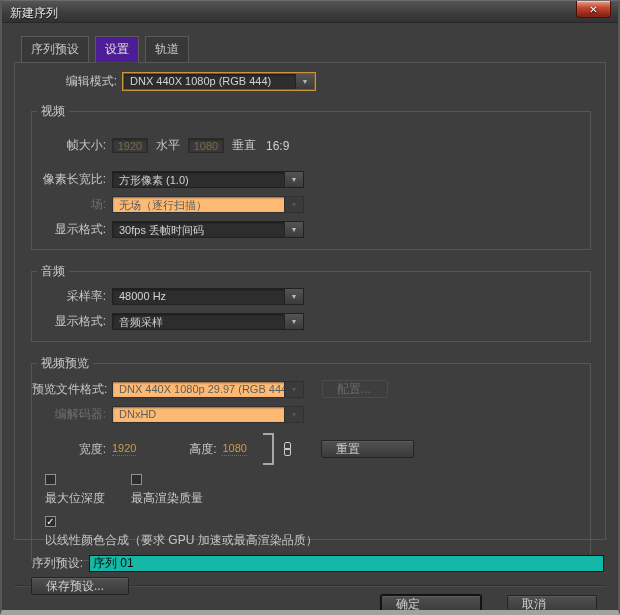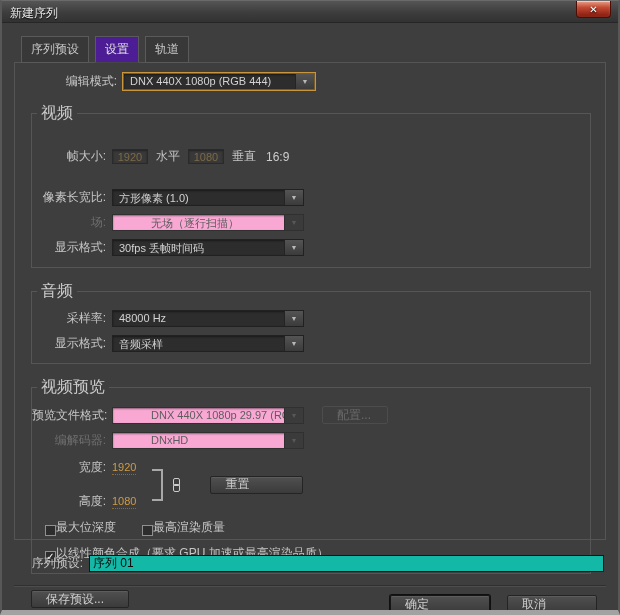--- a/index.html
+++ b/index.html
@@ -77,41 +77,41 @@
   }
   .dd .txt { flex: 1; font-size: 11px; color: #d2d2d2; padding: 1px 6px 0 6px; white-space: nowrap; overflow: hidden; }
   .dd .arrow {
     width: 19px; flex: none;
     background: linear-gradient(#545454, #3b3b3b);
     border-left: 1px solid #242424;
     color: #b8b8b8; font-size: 7px;
     display: flex; align-items: center; justify-content: center;
   }
   .dd.focused { box-shadow: 0 0 0 1px #c8953c, inset 0 1px 2px rgba(0,0,0,.45); border-color: #7a5c22; }
-  .dd.disabled { background: #f9a8d4; border-color: #303030; cursor: default; padding-left: 32px; }
+  .dd.disabled { background: #fdba74; border-color: #303030; cursor: default; }
   .dd.disabled .txt { color: #5d5d5d; }
   .dd.disabled .arrow { background: #3b3b3b; color: #585858; border-left-color: #2f2f2f; }
 
   
   fieldset { border: 1px solid #565656; margin: 13px 0 0 2px; padding: 0 10px 11px 0; }
-  legend { color: #cbcbcb; font-size: 16px; padding: 0 4px; margin-left: 5px; }
+  legend { color: #cbcbcb; font-size: 12px; padding: 0 4px; margin-left: 5px; }
 
   .mini-input {
     width: 36px; height: 15px;
     background: #393939; border: 1px solid #2a2a2a;
     box-shadow: inset 0 1px 2px rgba(0,0,0,.4);
     color: #7d6a48; font-size: 11px; text-align: center;
     font-family: "Liberation Sans", "DejaVu Sans", sans-serif;
   }
-  .fs-word { color: #c6c6c6; font-size: 12px; margin: 16px 8px; }
+  .fs-word { color: #c6c6c6; font-size: 12px; margin: 9px 8px; }
   .fs-ratio { color: #cdcdcd; font-size: 12px; margin-left: 2px; }
 
   
   .wh-wrap { display: flex; align-items: center; margin-top: 10px; }
-  .wh-col { display: flex; flex-direction: column; gap: 17px; }
+  .wh-col { display: flex; flex-direction: row; gap: 6px; }
   .wh-row { display: flex; align-items: center; }
   .hot { color: #cf9b44; font-size: 11px; border-bottom: 1px dotted #8a6a2f; cursor: ew-resize; padding-bottom: 1px; }
   .bracket { width: 11px; height: 32px; border: 2px solid #a8a8a8; border-left: none; margin-left: 16px; flex: none; }
   .link-icon { margin-left: 10px; display: flex; flex-direction: column; cursor: pointer; }
   .link-icon i { display: block; width: 7px; height: 8px; border: 1px solid #cdcdcd; border-radius: 2px; }
   .link-icon i + i { margin-top: -2px; }
 
   
   .btn {
     height: 18px; padding: 0 14px;
@@ -122,38 +122,38 @@
     box-shadow: inset 0 1px 0 rgba(255,255,255,.08);
     cursor: pointer; white-space: nowrap;
   }
   .btn.disabled { background: #3e3e3e; border-color: #4c4c4c; color: #6a6a6a; box-shadow: none; cursor: default; }
   .reset-btn { margin-left: 30px; width: 93px; }
   .cfg-btn { margin-left: 18px; width: 66px; }
   .save-preset { margin: 16px 0 0 2px; width: 98px; }
 
   
   .cb-row { display: flex; align-items: center; margin: 9px 0 0 13px; gap: 26px; }
-  .cb { display: flex; align-items: flex-end; font-size: 12px; color: #c6c6c6; cursor: pointer; }
+  .cb { display: flex; align-items: flex-start; gap: 5px; font-size: 12px; color: #c6c6c6; cursor: pointer; flex-direction: column; }
   .cb .box {
     width: 11px; height: 11px; flex: none;
     background: #2d2d2d; border: 1px solid #909090;
     color: #fff; font-size: 10px; line-height: 10px; text-align: center; font-weight: bold;
   }
 
   
   .seq-row { display: flex; align-items: center; margin: 15px 2px 0 7px; }
   .seq-row .lbl { width: 62px; }
   .seq-input {
     flex: 1; height: 17px;
     background: #14b8a6; border: 1px solid #151515;
     color: #0c0c0c; font-size: 12px; padding: 0 3px;
     font-family: "Liberation Sans", "DejaVu Sans", sans-serif;
   }
   .footer-divider { height: 1px; background: #303030; box-shadow: 0 1px 0 #4d4d4d; margin-top: 13px; }
-  .footer-buttons { display: flex; justify-content: flex-end; gap: 17px; margin: 9px 9px 0 0; }
+  .footer-buttons { display: flex; justify-content: flex-end; gap: 26px; margin: 9px 9px 0 0; }
   .btn.ok { width: 100px; border-color: #161616; box-shadow: 0 0 0 1px #101010, inset 0 1px 0 rgba(255,255,255,.08); }
   .btn.cancel { width: 90px; }
 </style>
 </head>
 <body>
 
 <div class="window">
   <div class="titlebar">
     <span class="title">新建序列</span>
     <div class="close-btn">

